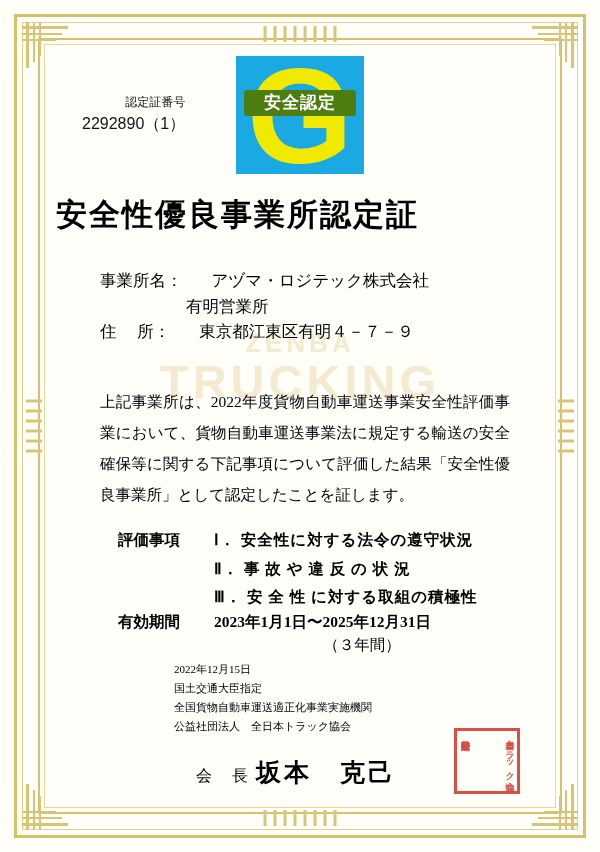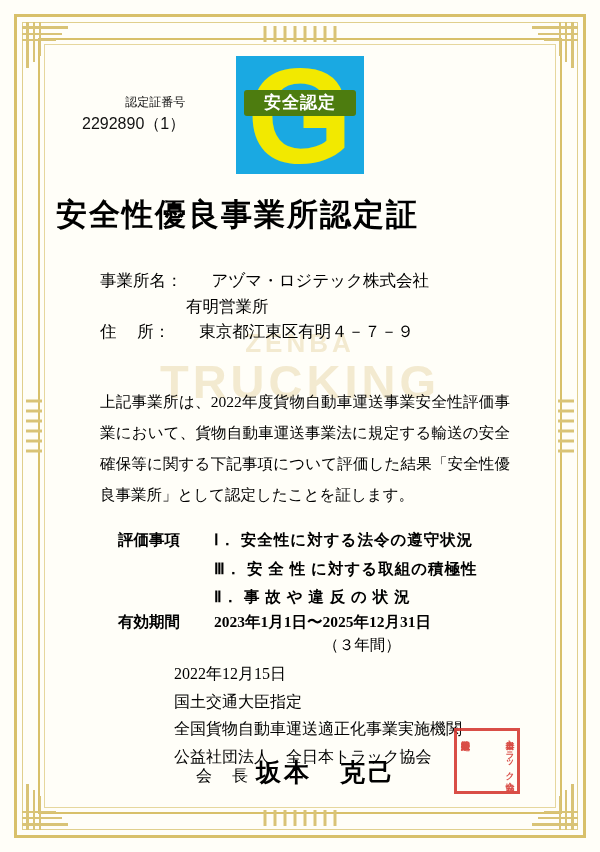--- a/index.html
+++ b/index.html
@@ -233,21 +233,21 @@
     text-align: center;
     margin-top: 2px;
     margin-left: 96px;
     font-weight: normal;
   }
 
   .issue {
     position: absolute;
     left: 118px;
     top: 604px;
-    font-size: 16px;
+    font-size: 11px;
     line-height: 1.72;
     color: #000;
   }
 
   .signer {
     position: absolute;
     left: 140px;
     top: 700px;
     font-size: 16px;
   }
@@ -399,22 +399,22 @@
         <span class="field-value">東京都江東区有明４－７－９</span>
       </div>
     </div>
 
     <div class="body-text">上記事業所は、2022年度貨物自動車運送事業安全性評価事業において、貨物自動車運送事業法に規定する輸送の安全確保等に関する下記事項について評価した結果「安全性優良事業所」として認定したことを証します。</div>
 
     <div class="eval">
       <span class="head">評価事項</span>
       <span class="items">
         <div>Ⅰ． 安全性に対する法令の遵守状況</div>
+        <div>Ⅱ． 事 故 や 違 反 の 状 況</div>
         <div>Ⅲ． 安 全 性 に対する取組の積極性</div>
-        <div>Ⅱ． 事 故 や 違 反 の 状 況</div>
       </span>
     </div>
 
     <div class="period">
       <span class="head">有効期間</span>
       <span>2023年1月1日〜2025年12月31日</span>
       <div class="sub">（３年間）</div>
     </div>
 
     <div class="issue">

